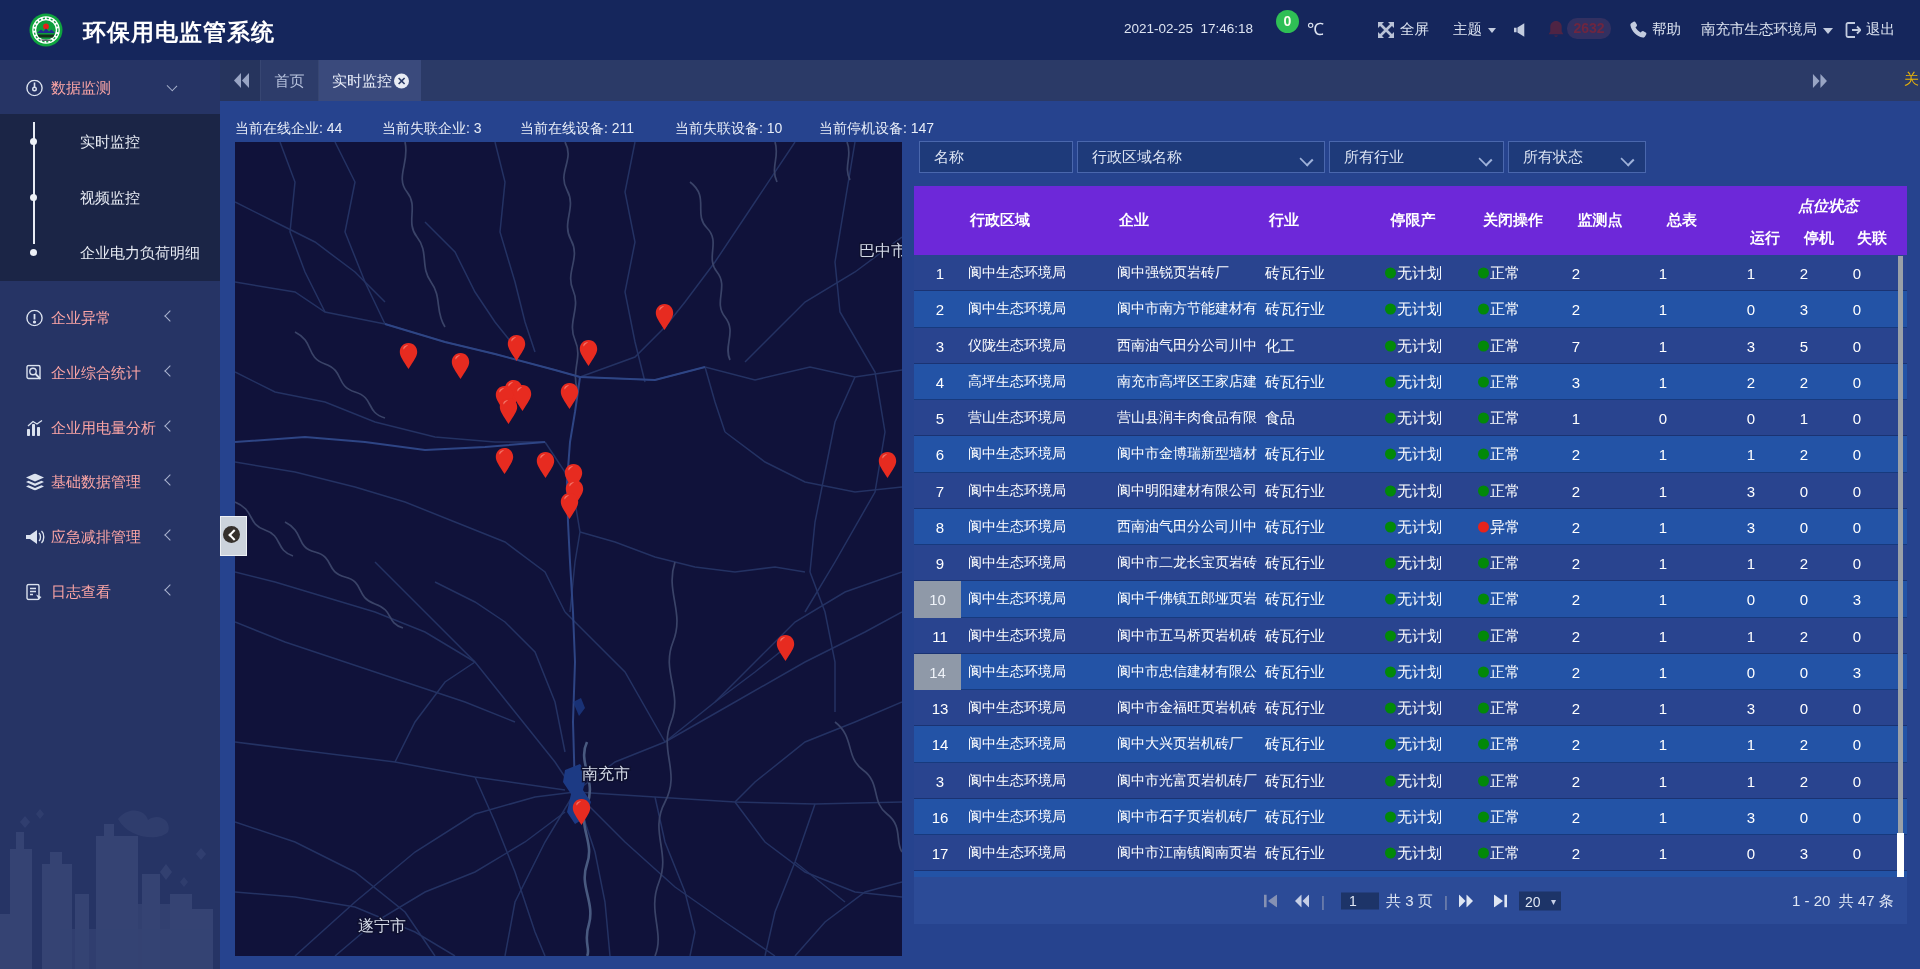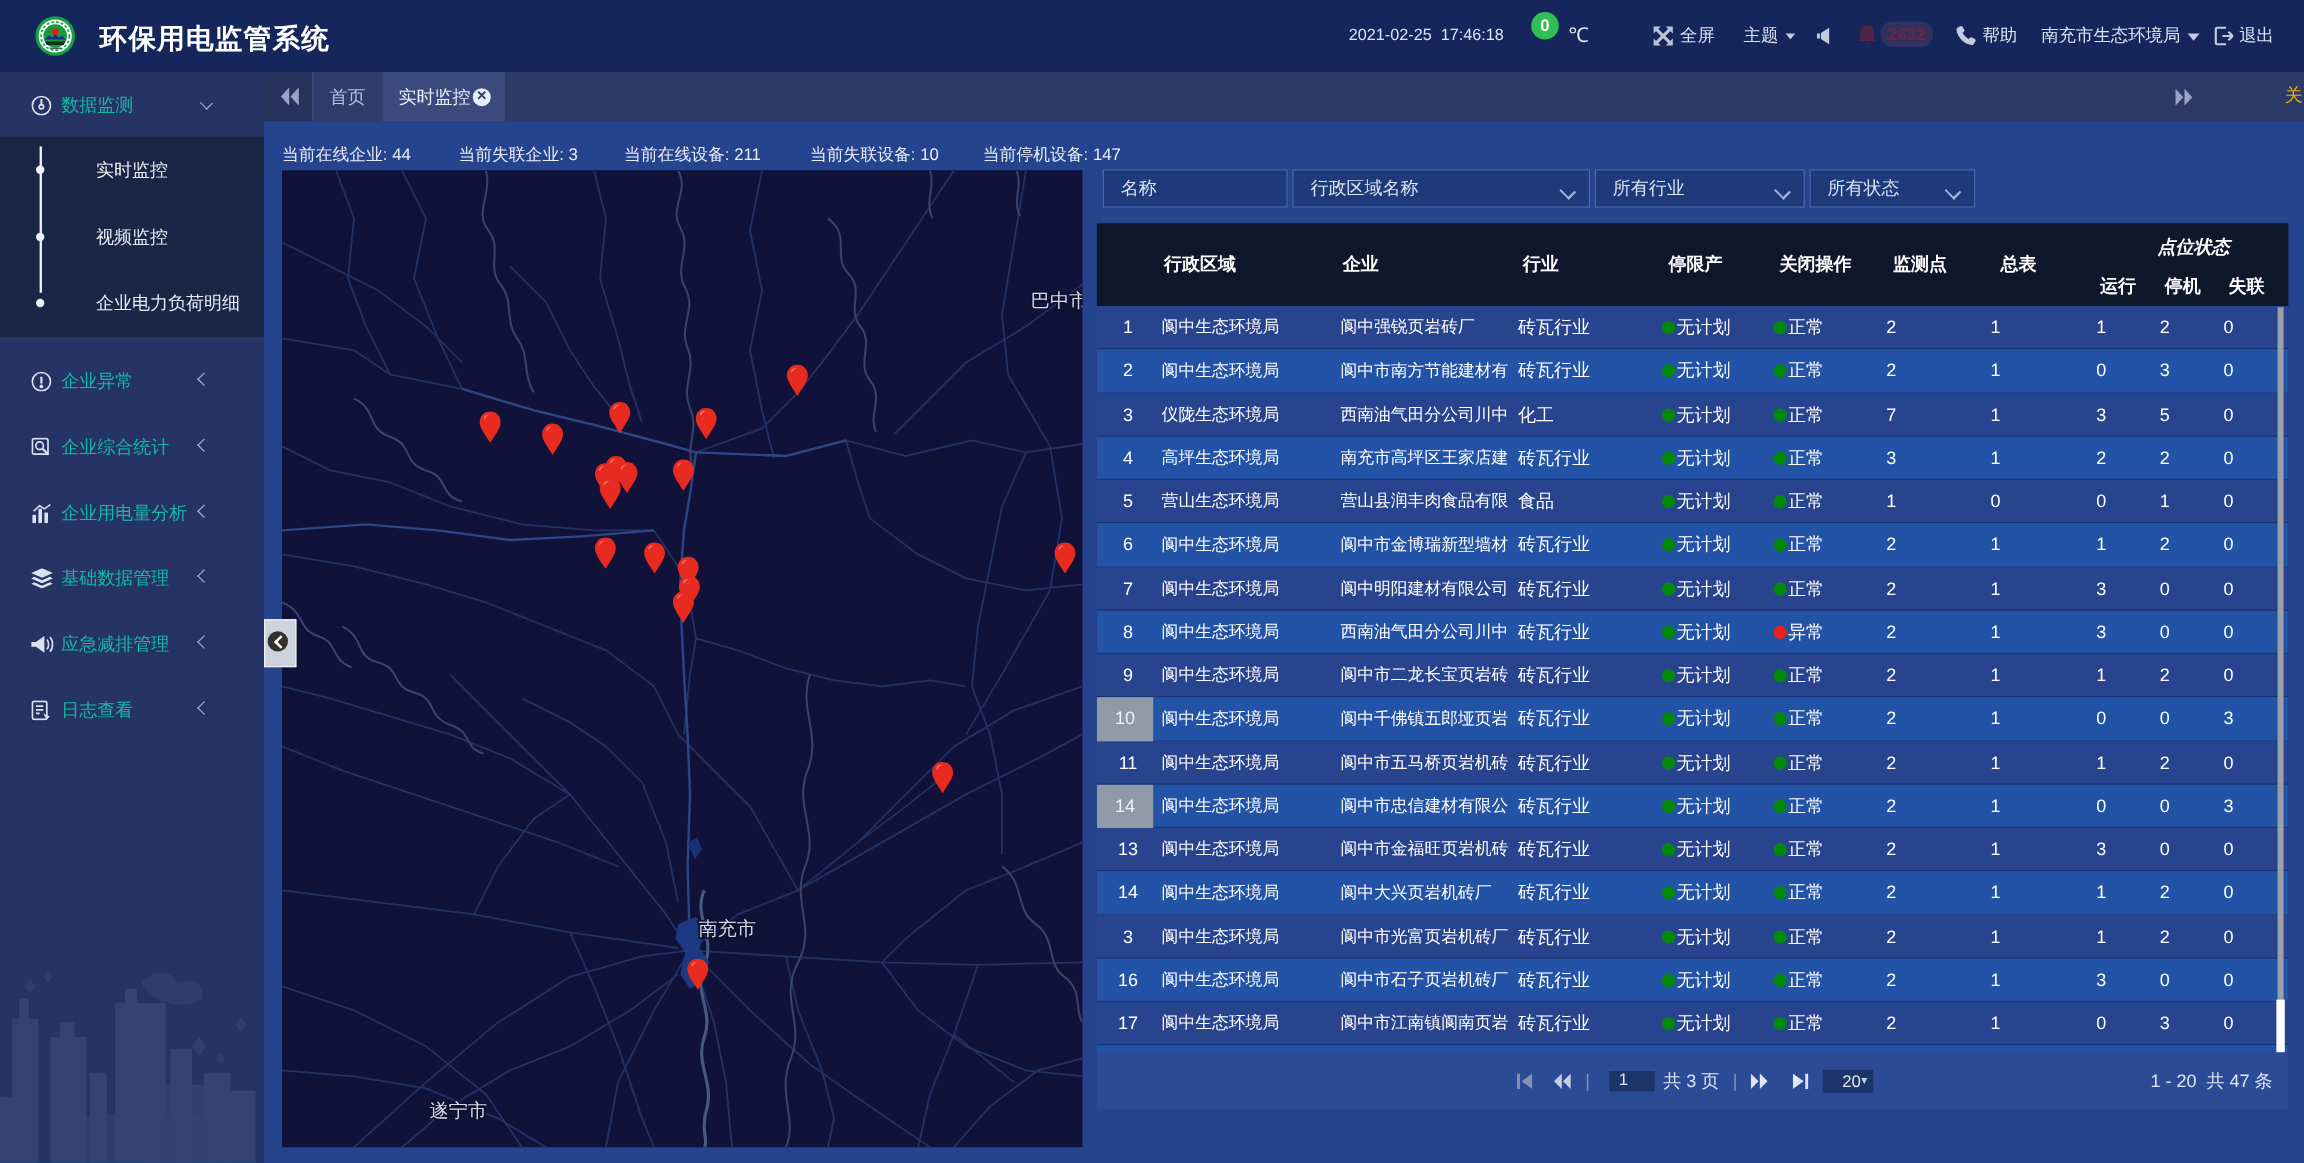--- a/index.html
+++ b/index.html
@@ -9,21 +9,21 @@
 .abs { position:absolute; }
 
 
 #header { position:absolute; left:0; top:0; width:1920px; height:60px; background:#15265c; z-index:30; }
 #header .title { position:absolute; left:83px; top:17px; font-size:23px; font-weight:bold; color:#ffffff; letter-spacing:1px; }
 #header .htxt { position:absolute; color:#dde4f1; font-size:14.5px; }
 #logo { position:absolute; left:29px; top:13px; }
 
 
 #sidebar { position:absolute; left:0; top:60px; width:220px; height:909px; background:#263465; z-index:20; overflow:hidden; }
-.mitem { position:absolute; left:0; width:220px; height:55px; color:#14b8a6; font-size:15px; }
+.mitem { position:absolute; left:0; width:220px; height:55px; color:#fca5a5; font-size:15px; }
 .mitem .mtxt { position:absolute; left:51px; top:50%; transform:translateY(-50%); }
 .mitem .chev { position:absolute; right:46px; top:50%; width:8px; height:8px; margin-top:-6px; }
 .mitem .chev:before { content:""; position:absolute; width:7px; height:7px; border-left:1.5px solid #aab4cf; border-bottom:1.5px solid #aab4cf; transform:rotate(45deg); }
 .mitem .chev.down:before { border-left:none; border-top:none; border-right:1.5px solid #aab4cf; border-bottom:1.5px solid #aab4cf; transform:rotate(45deg) scale(1,0.9); }
 .mitem svg { position:absolute; left:26px; top:50%; transform:translateY(-50%); }
 #submenu { position:absolute; left:0; top:54px; width:220px; height:167px; background:#1b2546; }
 #submenu .line { position:absolute; left:32.5px; top:8px; width:2px; height:122px; background:#e8ecf4; }
 .smitem { position:absolute; left:0; width:220px; height:55.7px; color:#e8ecf4; font-size:15px; }
 .smitem .dot { position:absolute; left:30px; top:14px; width:7px; height:7px; border-radius:50%; background:#eef1f7; }
 .smitem .mtxt { position:absolute; left:80px; top:50%; transform:translateY(-50%); }
@@ -43,21 +43,21 @@
 #collapse .cc { position:absolute; left:2px; top:9px; width:17px; height:17px; border-radius:50%; background:#35302c; }
 #collapse .cc:before { content:""; position:absolute; left:6.5px; top:4.5px; width:6px; height:6px; border-left:2px solid #fff; border-bottom:2px solid #fff; transform:rotate(45deg); }
 
 
 .fbox { position:absolute; top:141px; height:32px; background:#1e3a7a; border:1px solid #4a67ad; color:#dce3f2; font-size:15px; }
 .fbox .ft { position:absolute; left:14px; top:6px; }
 .fbox .fc { position:absolute; right:12px; top:12px; width:11px; height:11px; }
 .fbox .fc:before { content:""; position:absolute; left:0; top:0; width:9px; height:9px; border-right:2px solid #9fb2da; border-bottom:2px solid #9fb2da; transform:rotate(45deg) scale(1,0.8); }
 
 
-#thead { position:absolute; left:914px; top:186px; width:993px; height:69px; background:#0f172a; color:#ffffff; }
+#thead { position:absolute; left:914px; top:186px; width:993px; height:69px; background:#6d28d9; color:#ffffff; }
 #thead .h1 { position:absolute; top:25px; font-weight:bold; font-size:15px; transform:translateX(-50%); }
 #thead .h2 { position:absolute; top:43px; font-weight:bold; font-size:15px; transform:translateX(-50%); }
 
 #tbody { position:absolute; left:914px; top:255px; width:993px; height:622px; overflow:hidden; }
 .trow { position:relative; width:993px; height:36.25px; }
 .trow.odd { background:#29448f; box-shadow: inset 0 -1px 0 rgba(15,38,92,0.55); }
 .trow.even { background:#2353a6; box-shadow: inset 0 -1px 0 rgba(15,38,92,0.55); }
 .cell { position:absolute; top:50%; transform:translateY(-50%); color:#ffffff; font-size:15px; white-space:nowrap; }
 .cf14 { font-size:14px; }
 .cnum { transform:translate(-50%,-50%); }
@@ -626,15 +626,15 @@
   <div class="pi" style="left:472px;">共 3 页</div>
   <div class="pi" style="left:530px; color:#8591b3;">|</div>
   <svg class="pi" style="left:545px;" width="14" height="13" viewBox="0 0 14 13" fill="#dfe6f3">
     <path d="M0 0 L0 13 L6.5 6.5 Z"></path>
       <path d="M7.5 0 L7.5 13 L14 6.5 Z"></path>
   </svg>
   <svg class="pi" style="left:580px;" width="13" height="13" viewBox="0 0 13 13" fill="#dfe6f3">
     <path d="M0 0 L0 13 L9 6.5 Z"></path>
       <rect x="10.4" y="0" width="2.6" height="13"></rect>
   </svg>
-  <div class="pi" style="left:605px; width:42px; height:19px; background:#1d3468; line-height:19px;text-align:center;"><span style="margin-left:6px; font-size:14px;">20</span><span style="position:absolute; right:5px; top:0px; font-size:10px; color:#c6cfe6;">▾</span></div>
+  <div class="pi" style="left:605px; width:42px; height:19px; background:#1d3468; line-height:19px;"><span style="margin-left:6px; font-size:14px;">20</span><span style="position:absolute; right:5px; top:0px; font-size:10px; color:#c6cfe6;">▾</span></div>
   <div class="pi" style="left:878px;">1 - 20&nbsp;&nbsp;共 47 条</div>
 </div>
 
 </body></html>

